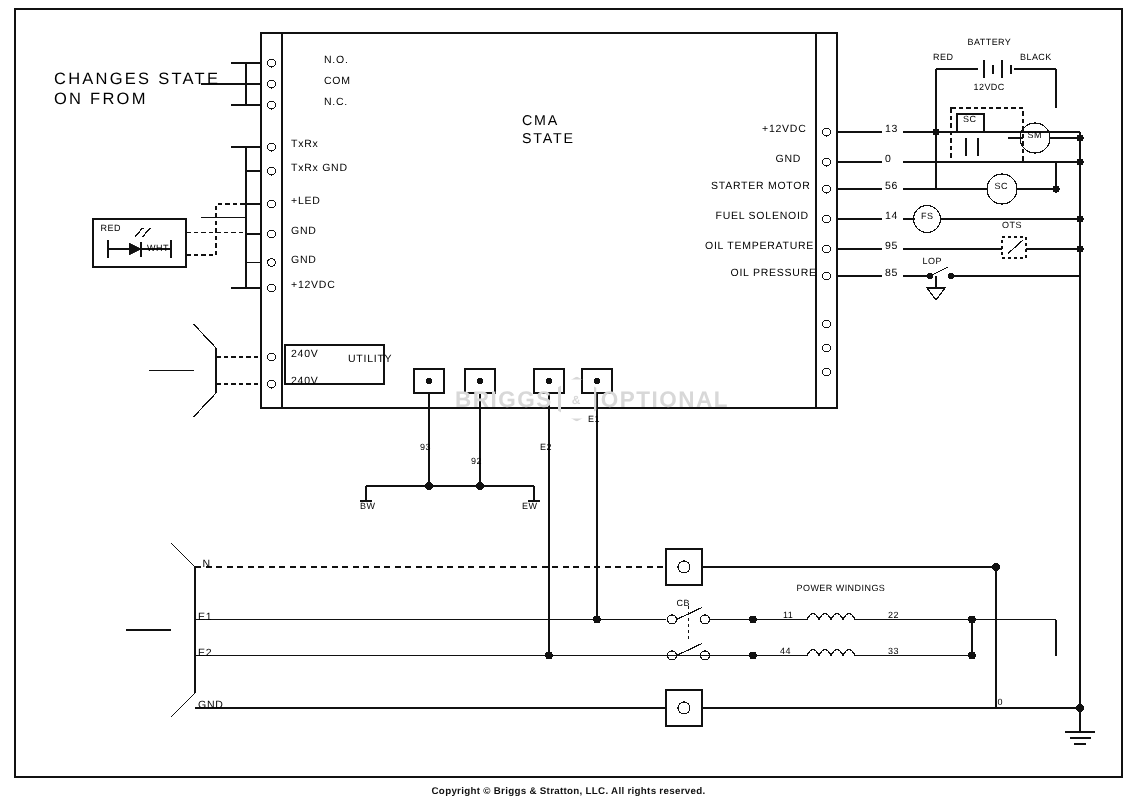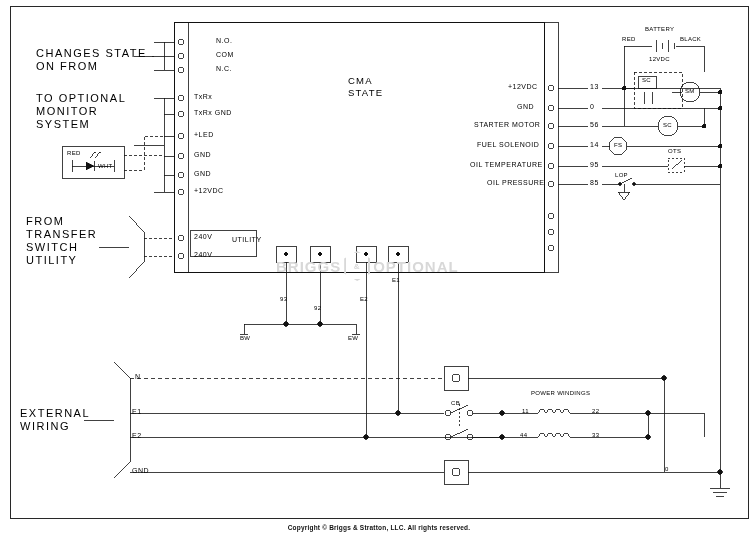--- a/index.html
+++ b/index.html
@@ -17,21 +17,21 @@
   .lbl.sm{font-size:7px;letter-spacing:.5px;}
   .lbl.xs{font-size:6px;letter-spacing:.3px;}
   .lbl.big{font-size:11px;letter-spacing:1.5px;line-height:13px;}
   .lbl.mid{font-size:9.5px;letter-spacing:1.2px;line-height:12px;}
   .copyright{
     position:absolute;left:0;top:524px;width:750px;text-align:center;
     font-size:6.5px;font-weight:bold;color:#111;letter-spacing:.2px;
   }
   .wm{
     position:absolute;left:272px;top:252px;width:210px;height:28px;
-    display:flex;align-items:center;justify-content:flex-start;
+    display:flex;align-items:center;justify-content:flex-end;
     color:#d8d8d8;font-size:15px;font-weight:bold;letter-spacing:1px;
     pointer-events:none;
   }
   .wm .hex{
     width:22px;height:26px;margin:0 3px;
     border:2px solid #d8d8d8;
     clip-path:polygon(50% 0%,100% 25%,100% 75%,50% 100%,0% 75%,0% 25%);
     display:flex;align-items:center;justify-content:center;
     font-size:8px;
   }
@@ -268,37 +268,22 @@
         <circle cx="716" cy="472" r="2.2"></circle>
       </g>
     </g>
   </svg>
 
   <div class="lbl big" style="left:32px;top:47px;">
     <span>CHANGES STATE</span><br>
     <span>ON FROM</span>
   </div>
 
-  <div class="lbl big" style="left:32px;top:92px;">
-    <span>TO OPTIONAL</span><br>
-    <span>MONITOR</span><br>
-    <span>SYSTEM</span>
-  </div>
-
-  <div class="lbl big" style="left:22px;top:215px;">
-    <span>FROM</span><br>
-    <span>TRANSFER</span><br>
-    <span>SWITCH</span><br>
-    <span>UTILITY</span>
-  </div>
-
-  <div class="lbl big" style="left:16px;top:407px;">
-    <span>EXTERNAL</span><br>
-    <span>WIRING</span>
-  </div>
+
+
 
   <div class="lbl sm" style="left:212px;top:37px;">N.O.</div>
   <div class="lbl sm" style="left:212px;top:51px;">COM</div>
   <div class="lbl sm" style="left:212px;top:65px;">N.C.</div>
   <div class="lbl sm" style="left:190px;top:93px;">TxRx</div>
   <div class="lbl sm" style="left:190px;top:109px;">TxRx GND</div>
   <div class="lbl sm" style="left:190px;top:131px;">+LED</div>
   <div class="lbl sm" style="left:190px;top:151px;">GND</div>
   <div class="lbl sm" style="left:190px;top:170px;">GND</div>
   <div class="lbl sm" style="left:190px;top:187px;">+12VDC</div>

